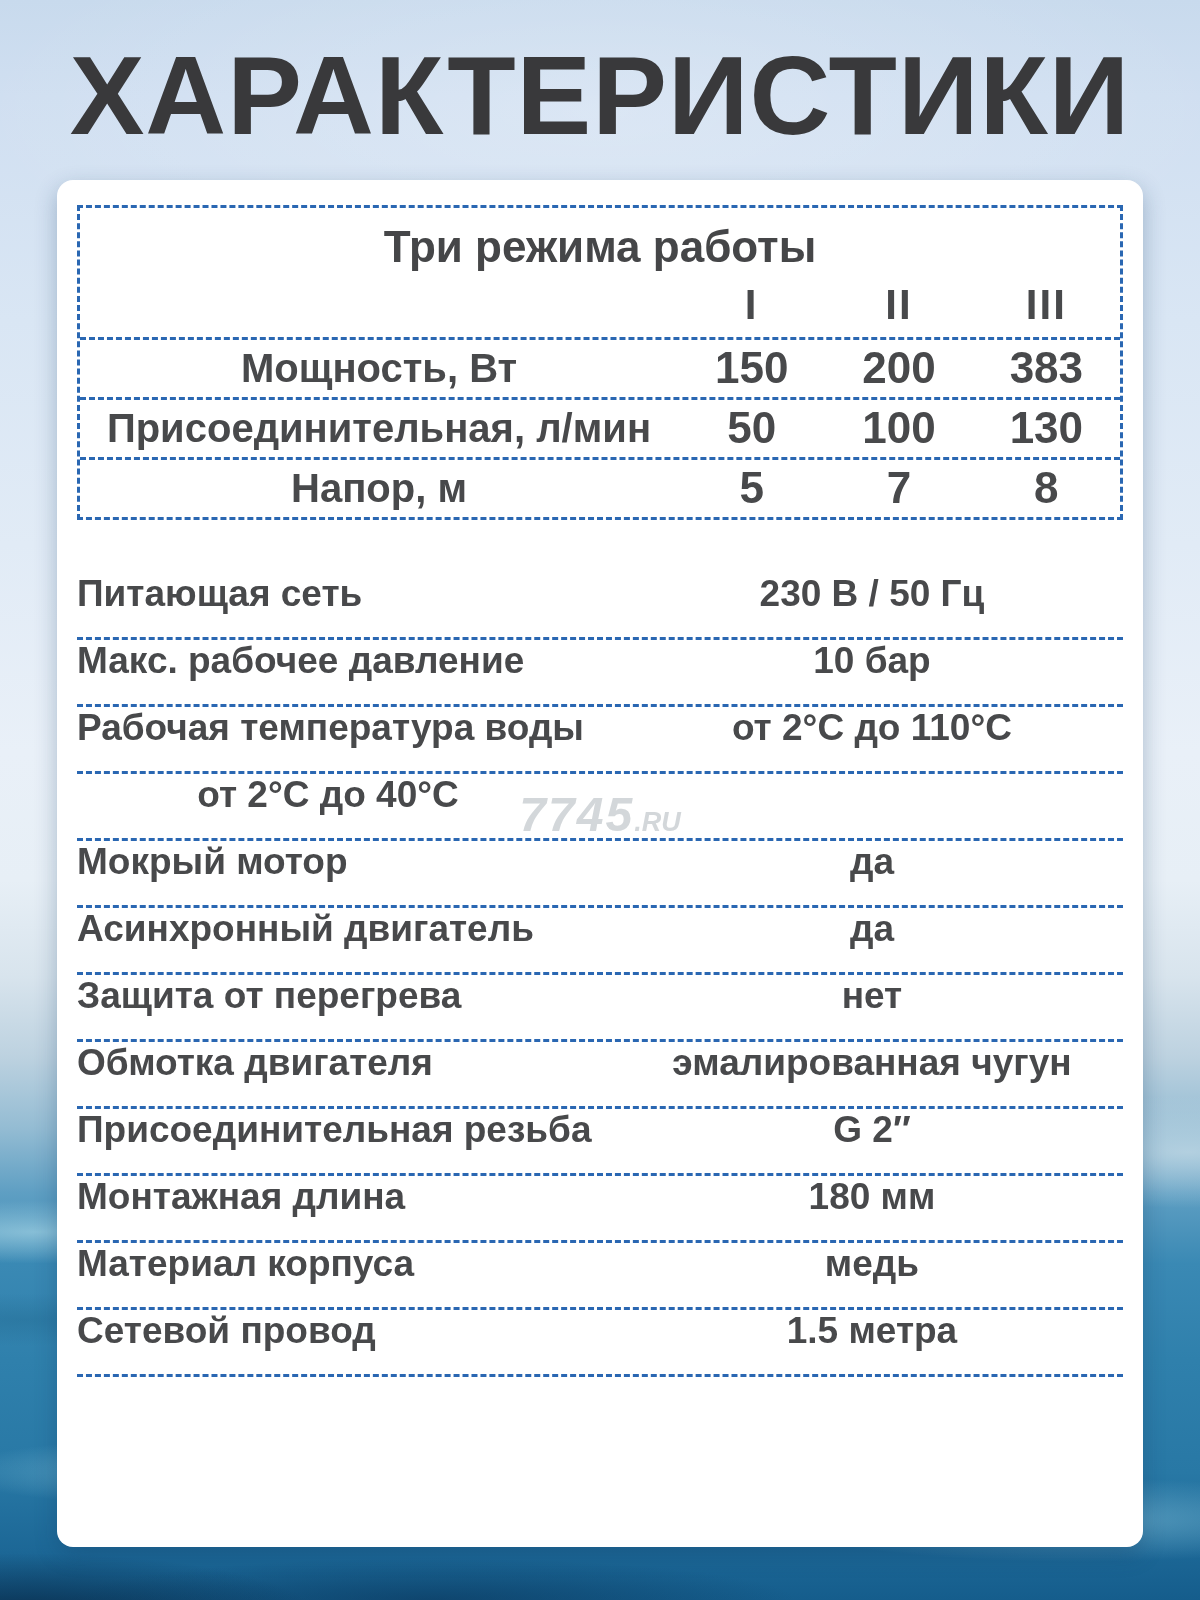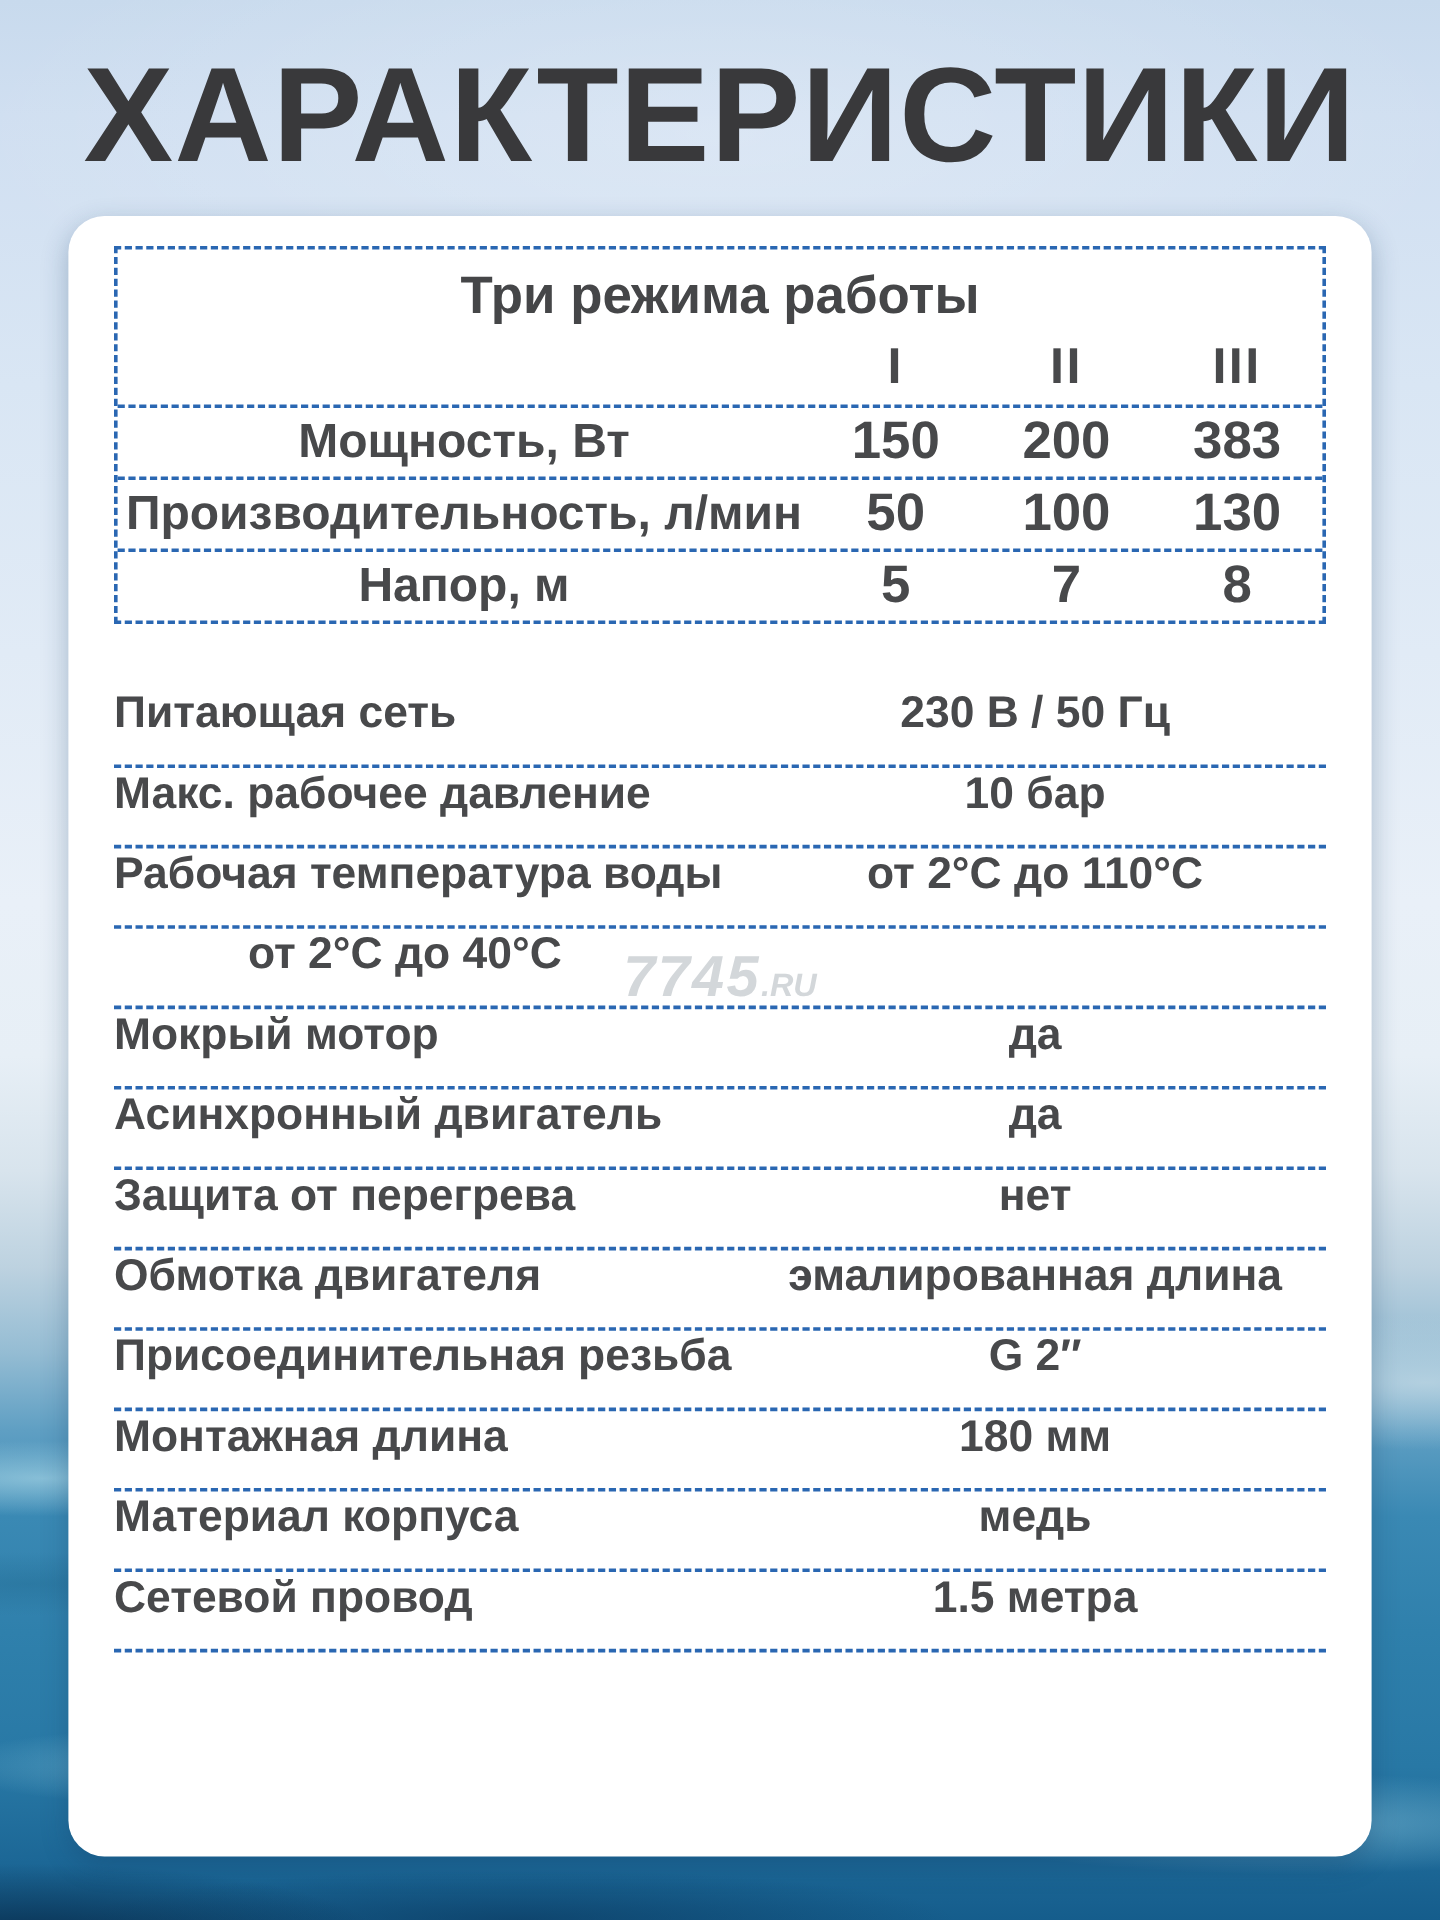--- a/index.html
+++ b/index.html
@@ -33,24 +33,24 @@
     position:absolute;top:40px;left:0;right:0;
     margin:0;text-align:center;
     font-size:112px;line-height:1.0;font-weight:800;
     letter-spacing:1px;color:#39393b;
   }
 
   
   .card{
     position:absolute;top:180px;left:57px;
     width:1086px;height:1367px;
-    background:#ffffff;border-radius:30px;
+    background:#ffffff;border-radius:16px;
     box-shadow:0 8px 22px rgba(20,60,100,.30);
     box-sizing:border-box;
-    padding:25px 38px 0;
+    padding:25px 20px 0;
   }
 
   
   .modes{
     border:3px dashed #2a67b2;
     box-sizing:border-box;
     color:#454648;
   }
   .modes-title{
     padding-top:14px;
@@ -147,21 +147,21 @@
         <div class="m-col">III</div>
       </div>
       <div class="m-body" id="modes-rows">
           <div class="m-grid m-row">
     <div class="m-label">Мощность, Вт</div>
     <div class="m-val">150</div>
     <div class="m-val">200</div>
     <div class="m-val">383</div>
   </div>
           <div class="m-grid m-row">
-    <div class="m-label">Производительность, л/мин</div>
+    <div class="m-label">Присоединительная, л/мин</div>
     <div class="m-val">50</div>
     <div class="m-val">100</div>
     <div class="m-val">130</div>
   </div>
           <div class="m-grid m-row">
     <div class="m-label">Напор, м</div>
     <div class="m-val">5</div>
     <div class="m-val">7</div>
     <div class="m-val">8</div>
   </div>
@@ -193,21 +193,21 @@
         <div class="s-row">
     <div class="s-label">Асинхронный двигатель</div>
     <div class="s-value">да</div>
   </div>
         <div class="s-row">
     <div class="s-label">Защита от перегрева</div>
     <div class="s-value">нет</div>
   </div>
         <div class="s-row">
     <div class="s-label">Обмотка двигателя</div>
-    <div class="s-value">эмалированная длина</div>
+    <div class="s-value">эмалированная чугун</div>
   </div>
         <div class="s-row">
     <div class="s-label">Присоединительная резьба</div>
     <div class="s-value">G 2″</div>
   </div>
         <div class="s-row">
     <div class="s-label">Монтажная длина</div>
     <div class="s-value">180 мм</div>
   </div>
         <div class="s-row">

